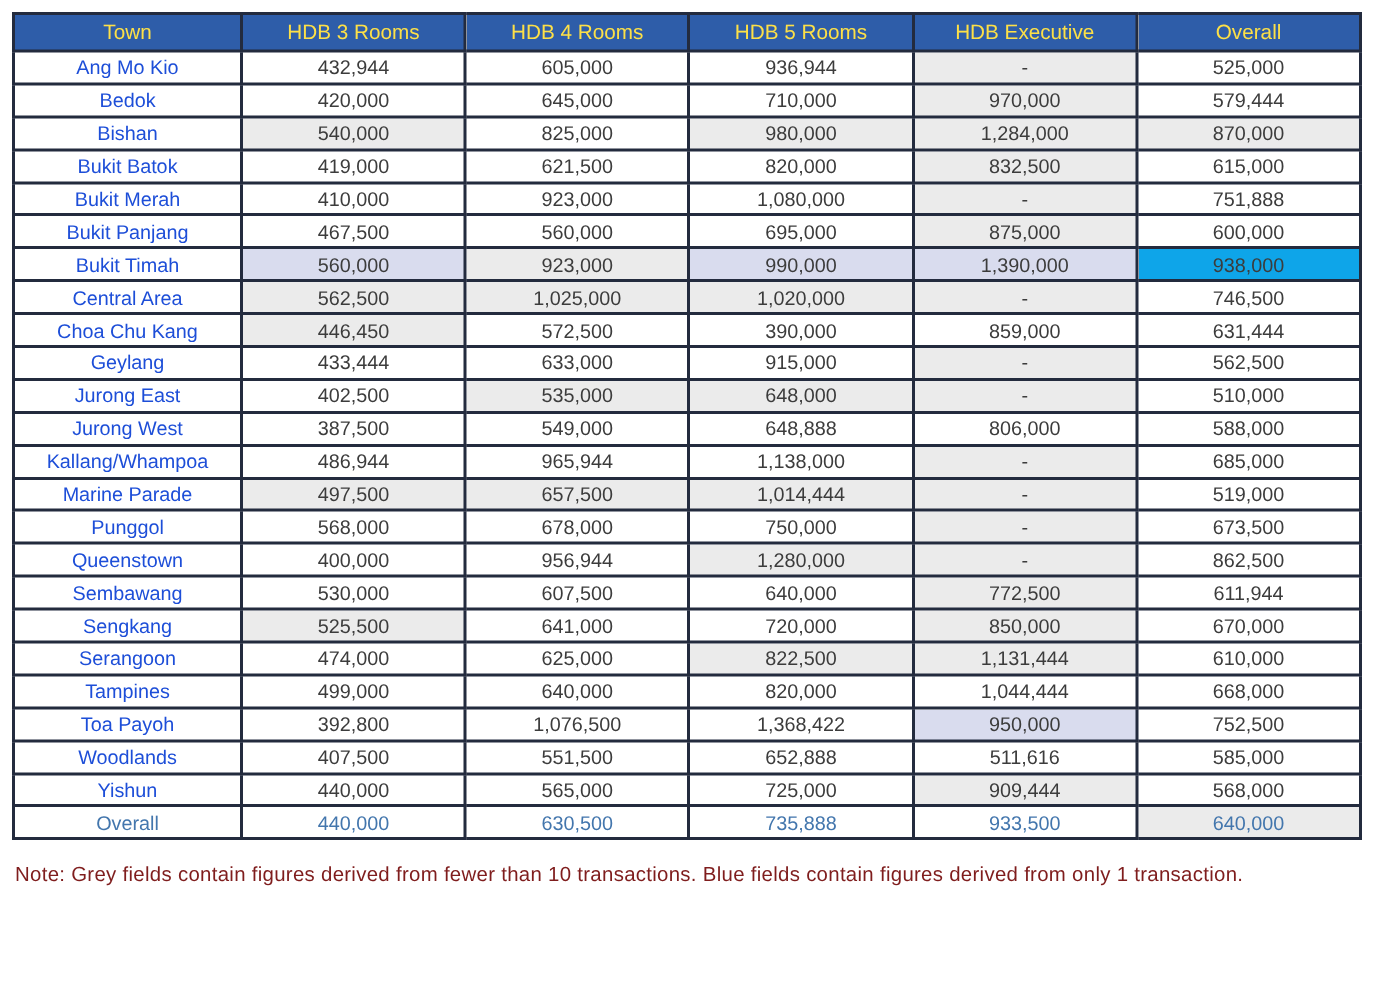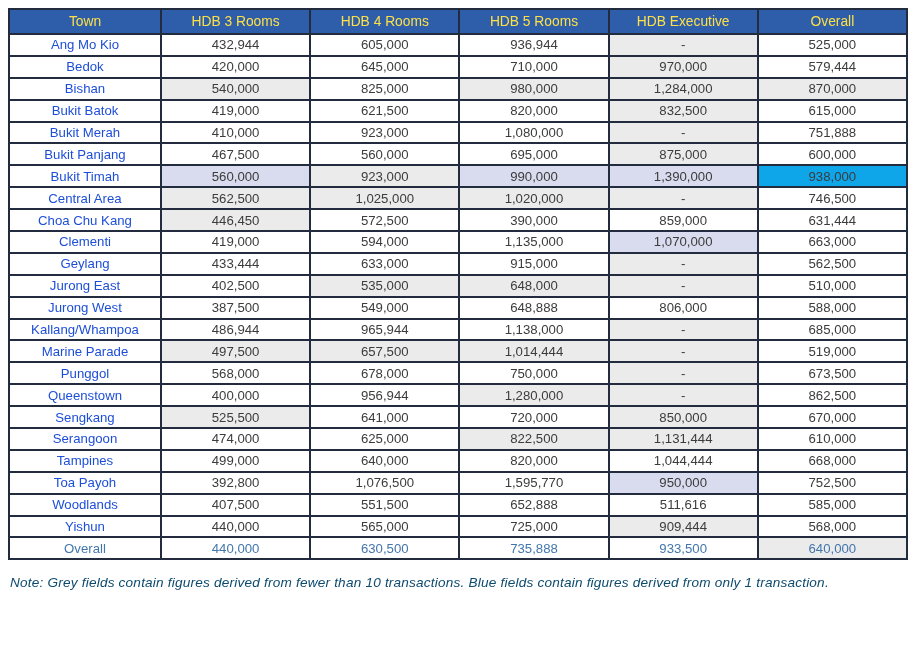--- a/index.html
+++ b/index.html
@@ -8,21 +8,21 @@
   table{width:900px;border-collapse:collapse;table-layout:fixed;}
   th,td{border:2px solid #232b3e;text-align:center;vertical-align:middle;
     overflow:hidden;white-space:nowrap;}
   th{background:#2e5da9;color:#fde047;font-weight:400;font-size:13.8px;height:21px;padding:1px 2px;}
   td{font-size:13.2px;color:#3c3c3c;height:17.9px;padding:1px 2px;}
   td.town{color:#1d4ed8;}
   tr.overall-row td{color:#4376ad;}
   td.hl-g{background:#ebebeb;}
   td.hl-d{background:#0ea5e9;}
   td.hl-b{background:#d9dcee;}
-  .note{margin:15px 0 0 2px;font-size:13.6px;color:#0c4a6e;letter-spacing:.2px;font-style:italic;}
+  .note{margin:15px 0 0 2px;font-size:13.6px;color:#7f1d1d;letter-spacing:.2px;}
   col.town-col{width:152px;}
 </style>
 </head>
 <body>
 
 <div class="page">
   <table>
     <colgroup>
       <col class="town-col">
         <col>
@@ -108,28 +108,20 @@
         </tr>
         <tr>
           <td class="town">Choa Chu Kang</td>
           <td class="hl-g">446,450</td>
           <td>572,500</td>
           <td>390,000</td>
           <td>859,000</td>
           <td>631,444</td>
         </tr>
         <tr>
-          <td class="town">Clementi</td>
-          <td>419,000</td>
-          <td>594,000</td>
-          <td>1,135,000</td>
-          <td class="hl-b">1,070,000</td>
-          <td>663,000</td>
-        </tr>
-        <tr>
           <td class="town">Geylang</td>
           <td>433,444</td>
           <td>633,000</td>
           <td>915,000</td>
           <td class="hl-g">-</td>
           <td>562,500</td>
         </tr>
         <tr>
           <td class="town">Jurong East</td>
           <td>402,500</td>
@@ -172,20 +164,28 @@
         </tr>
         <tr>
           <td class="town">Queenstown</td>
           <td>400,000</td>
           <td>956,944</td>
           <td class="hl-g">1,280,000</td>
           <td class="hl-g">-</td>
           <td>862,500</td>
         </tr>
         <tr>
+          <td class="town">Sembawang</td>
+          <td>530,000</td>
+          <td>607,500</td>
+          <td>640,000</td>
+          <td class="hl-g">772,500</td>
+          <td>611,944</td>
+        </tr>
+        <tr>
           <td class="town">Sengkang</td>
           <td class="hl-g">525,500</td>
           <td>641,000</td>
           <td>720,000</td>
           <td class="hl-g">850,000</td>
           <td>670,000</td>
         </tr>
         <tr>
           <td class="town">Serangoon</td>
           <td>474,000</td>
@@ -199,21 +199,21 @@
           <td>499,000</td>
           <td>640,000</td>
           <td>820,000</td>
           <td>1,044,444</td>
           <td>668,000</td>
         </tr>
         <tr>
           <td class="town">Toa Payoh</td>
           <td>392,800</td>
           <td>1,076,500</td>
-          <td>1,595,770</td>
+          <td>1,368,422</td>
           <td class="hl-b">950,000</td>
           <td>752,500</td>
         </tr>
         <tr>
           <td class="town">Woodlands</td>
           <td>407,500</td>
           <td>551,500</td>
           <td>652,888</td>
           <td>511,616</td>
           <td>585,000</td>

